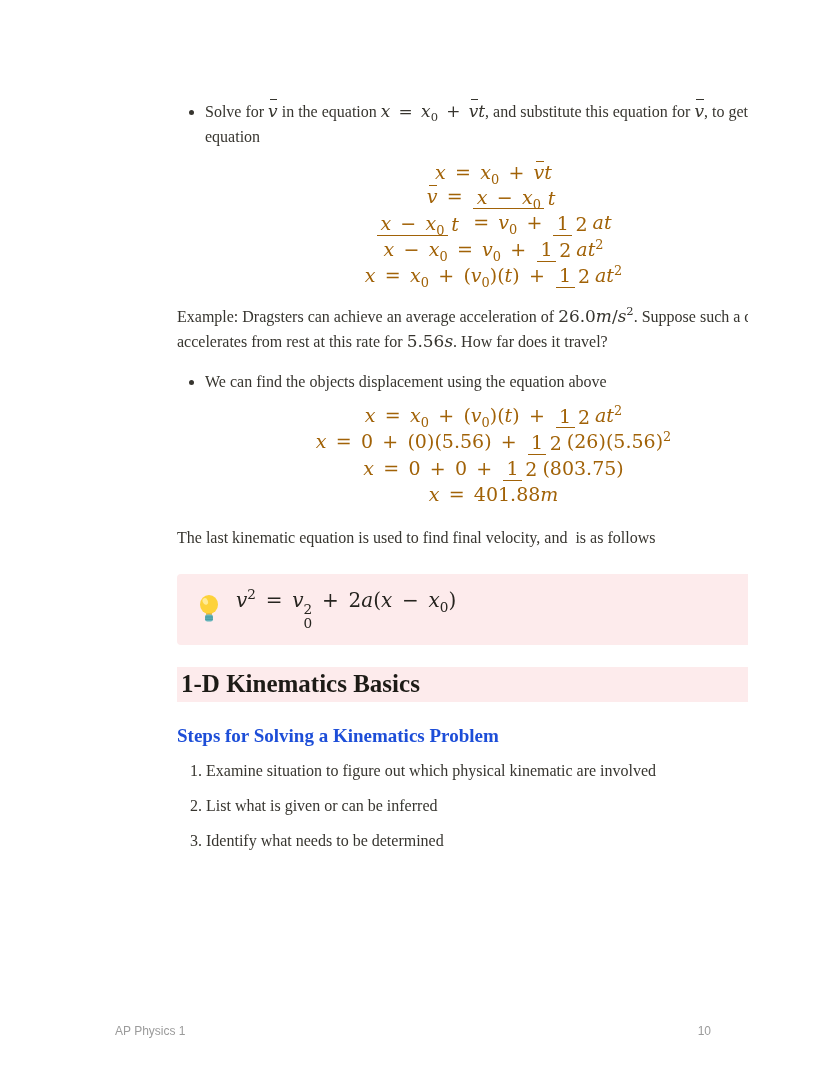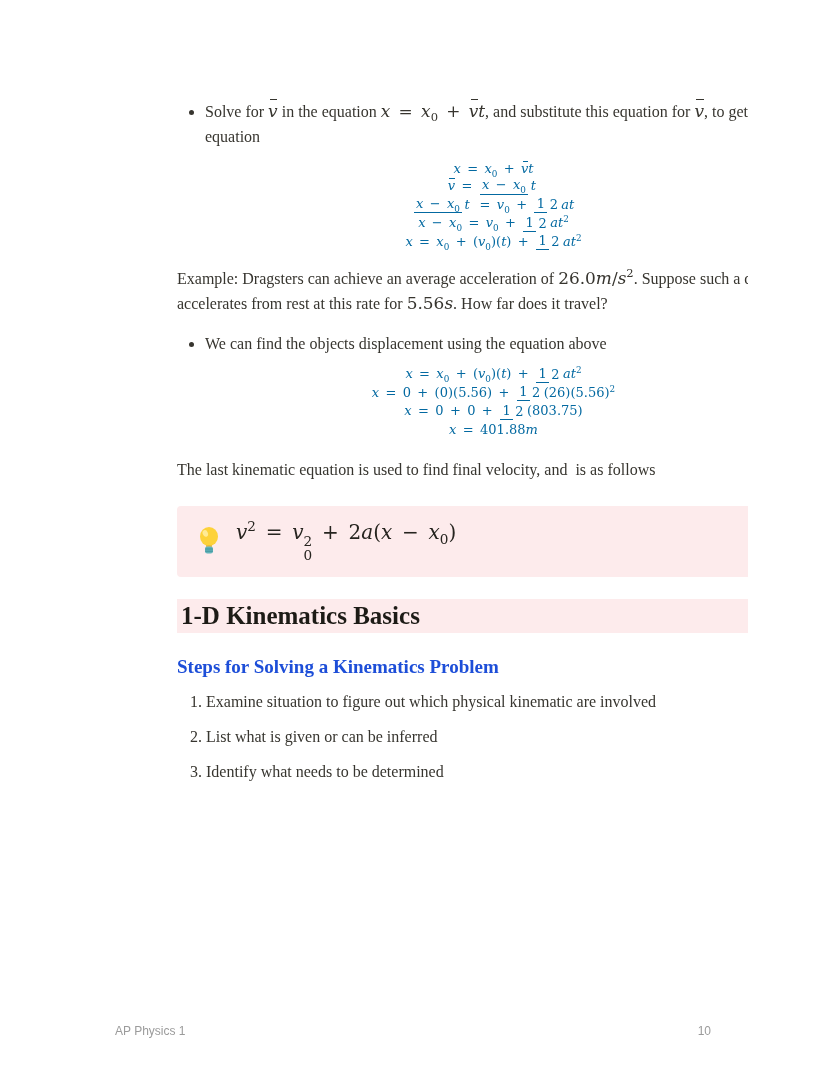--- a/index.html
+++ b/index.html
@@ -25,22 +25,22 @@
   .bullet-list li { line-height: 25px; }
   .bullet-list.second { margin-top: 15px; }
   .para { line-height: 25px; }
   .example-para { margin-top: 4px; }
   .last-para { margin-top: 20px; }
 
   
   .eq-block {
     text-align: center;
     font-family: "DejaVu Serif", serif;
-    font-size: 13px;
-    color: #0369a1;
+    font-size: 19px;
+    color: #a16207;
   }
   .eq-block-1 { margin: 12px 0 16px; }
   .eq-block-2 { margin: 10px 0 18px; }
   .eqline { margin: 2px 0; }
   .mi { font-style: italic; }
   .mo { margin: 0 0.17em; }
   .mn { font-style: normal; }
   .mfrac {
     display: inline-flex;
     flex-direction: row;

